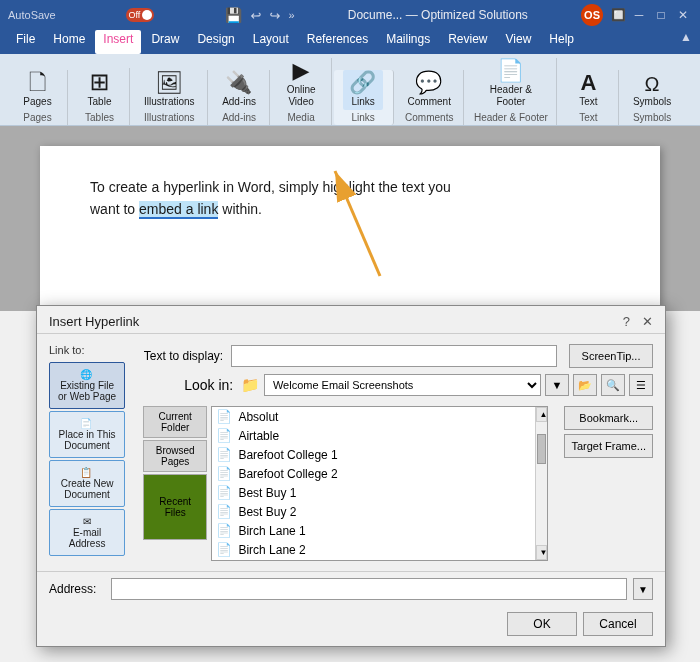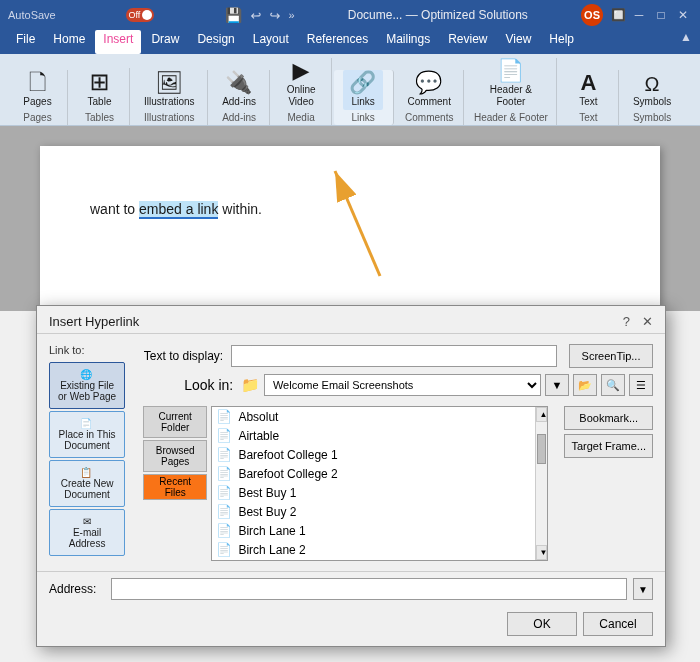--- a/index.html
+++ b/index.html
@@ -590,20 +590,21 @@
     <defs>
       <marker id="arrowhead" markerWidth="10" markerHeight="7" refX="10" refY="3.5" orient="auto">
         <polygon points="0 0, 10 3.5, 0 7" fill="#e8a030"></polygon>
       </marker>
     </defs>
     <line x1="380" y1="150" x2="335" y2="45" stroke="#e8a030" stroke-width="3" marker-end="url(#arrowhead)"></line>
   </svg>
 
   <div class="doc-page">
     <div class="doc-text">
+      <span>To create a hyperlink in Word, simply highlight the text you</span>
       <br>
       <span>want to</span>
       <span class="highlight-text">embed a link</span>
       <span>within.</span>
     </div>
   </div>
 </div>
 
 <div class="dialog-overlay">
 
@@ -657,21 +658,21 @@
         <button class="lookin-btn">☰</button>
       </div>
 
       <div style="display:flex;gap:8px;">
 
         <div style="display:flex;gap:4px;flex:1;">
 
           <div style="display:flex;flex-direction:column;gap:2px;min-width:64px;">
             <div style="background:#d8d8d8;border:1px solid #aaa;padding:4px 6px;font-size:10px;text-align:center;cursor:pointer;">Current<br>Folder</div>
             <div style="background:#d8d8d8;border:1px solid #aaa;padding:4px 6px;font-size:10px;text-align:center;cursor:pointer;">Browsed<br>Pages</div>
-            <div style="background:#f97316;border:1px solid #aaa;padding:1px 6px;font-size:10px;text-align:center;cursor:pointer;">Recent<br>Files</div>
+            <div style="background:#4d7c0f;border:1px solid #aaa;padding:21px 6px;font-size:10px;text-align:center;cursor:pointer;">Recent<br>Files</div>
           </div>
 
           <div class="file-list-container" style="flex:1;position:relative;">
             <ul class="file-list">
               <li class="file-item">
                 <span class="file-icon">📄</span>
                 <span class="file-item-name">Absolut</span>
               </li>
               <li class="file-item">
                 <span class="file-icon">📄</span>

